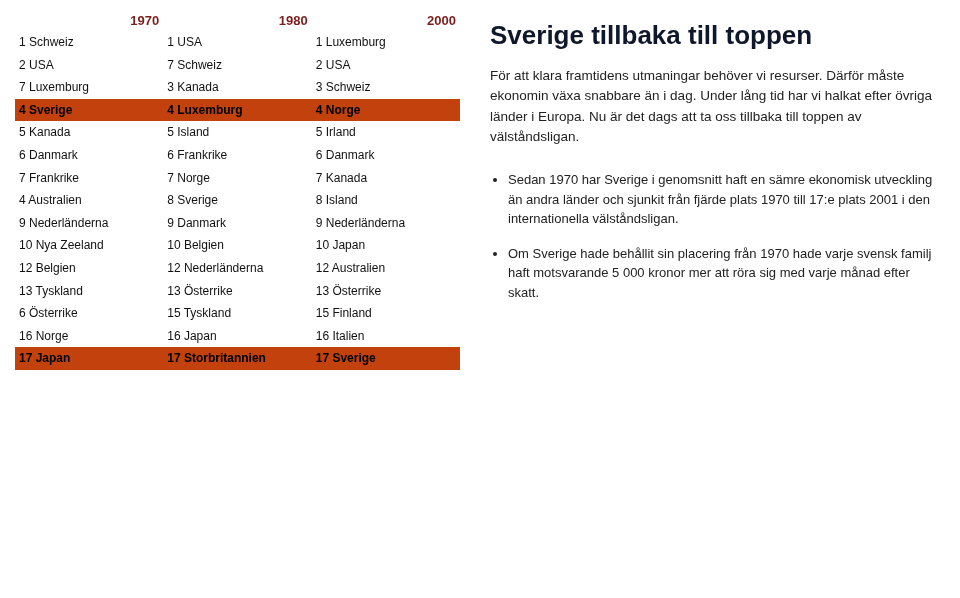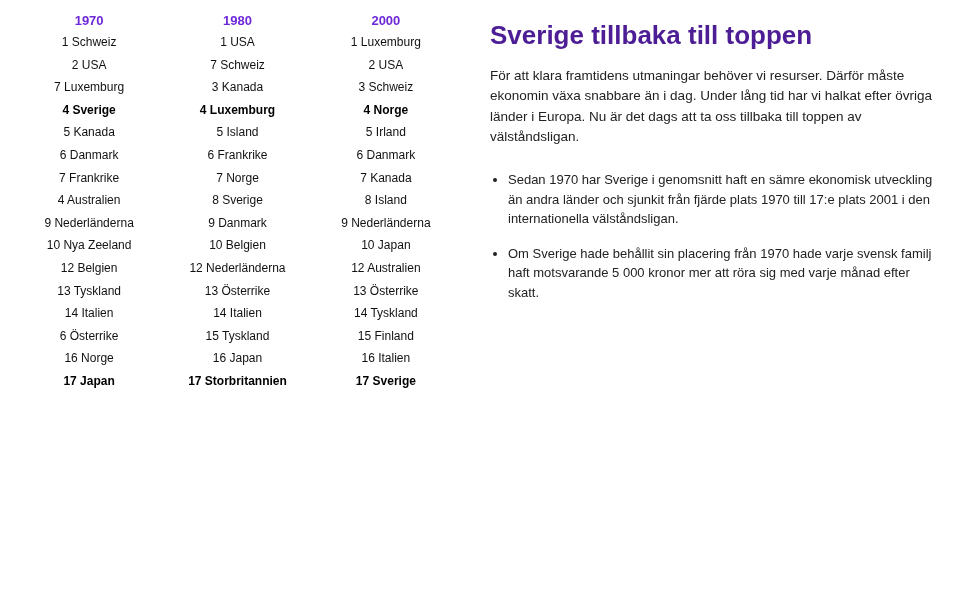--- a/index.html
+++ b/index.html
@@ -18,21 +18,21 @@
       position: relative;
     }
     .right-panel {
       width: 490px;
       padding: 20px 25px 20px 20px;
       overflow: hidden;
     }
     .right-panel h1 {
       font-size: 26px;
       font-weight: bold;
-      color: #4c1d95;
+      color: #0f172a;
       margin-bottom: 15px;
       line-height: 1.2;
     }
     .right-panel .intro {
       font-size: 13.5px;
       color: #222;
       margin-bottom: 23px;
       line-height: 1.5;
     }
     .right-panel .bullet-points {
@@ -46,39 +46,38 @@
       margin-bottom: 15px;
     }
     table {
       width: 100%;
       border-collapse: collapse;
       font-size: 12px;
     }
     thead th {
       font-weight: bold;
       font-size: 13px;
-      text-align: center;
+      text-align: right;
       padding: 3px 4px;
-      color: #6d28d9;
+      color: #7f1d1d;
       margin-left: 25px;
     }
     tbody tr td {
       padding: 2px 4px;
       color: #111;
       vertical-align: top;
       line-height: 1.55;
-      text-align: center;
     }
     .highlighted {
       background-color: #f0a000;
       color: #000;
       font-weight: bold;
     }
     .highlighted td {
-      background-color: #ffffff;
+      background-color: #c2410c;
     }
     .col-year {
       width: 155px;
     }
     .col-1980 {
       width: 155px;
     }
     .col-2000 {
       width: 155px;
     }
@@ -150,25 +149,20 @@
           <td>12 Belgien</td>
           <td>12 Nederländerna</td>
           <td>12 Australien</td>
         </tr>
         <tr>
           <td>13 Tyskland</td>
           <td>13 Österrike</td>
           <td>13 Österrike</td>
         </tr>
         <tr>
-          <td>14 Italien</td>
-          <td>14 Italien</td>
-          <td>14 Tyskland</td>
-        </tr>
-        <tr>
           <td>6 Österrike</td>
           <td>15 Tyskland</td>
           <td>15 Finland</td>
         </tr>
         <tr>
           <td>16 Norge</td>
           <td>16 Japan</td>
           <td>16 Italien</td>
         </tr>
         <tr class="highlighted">

